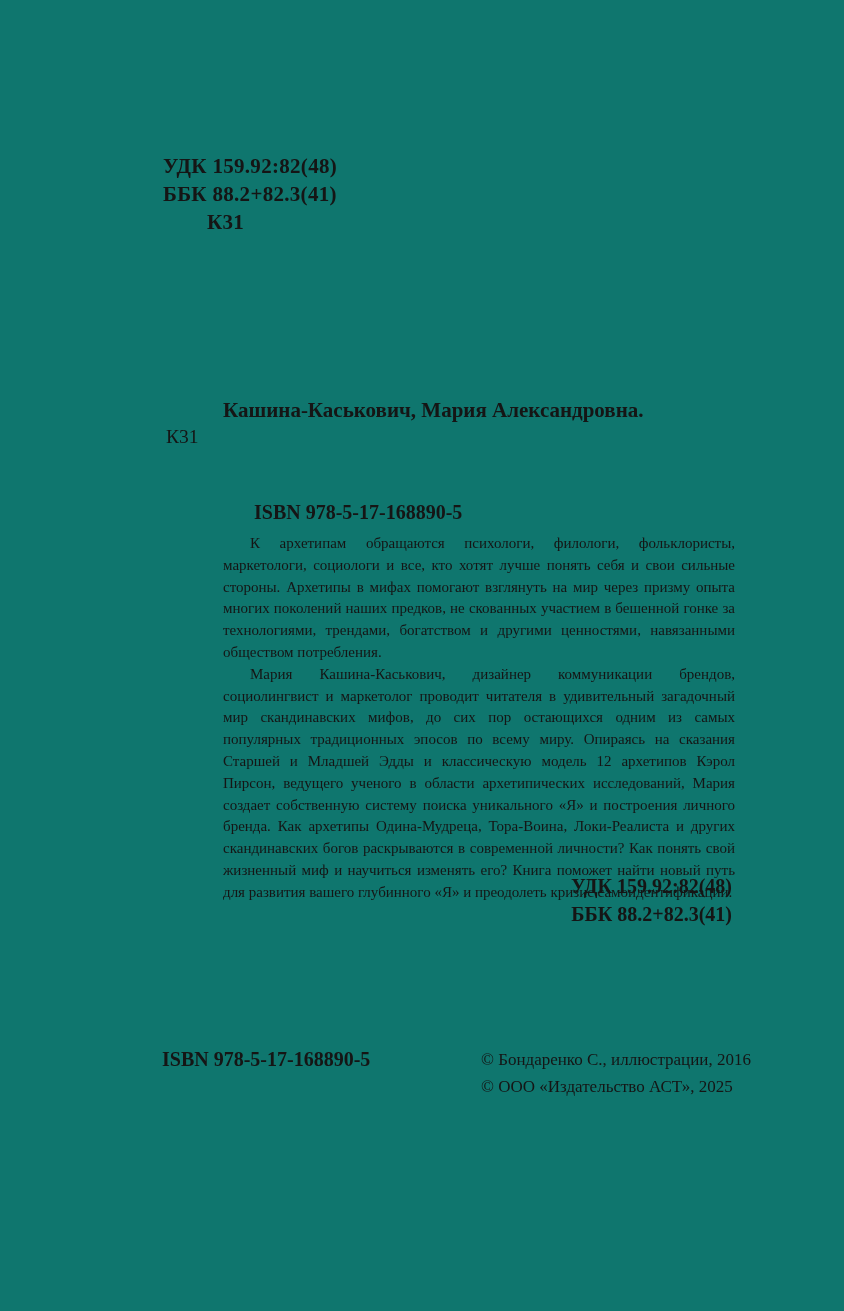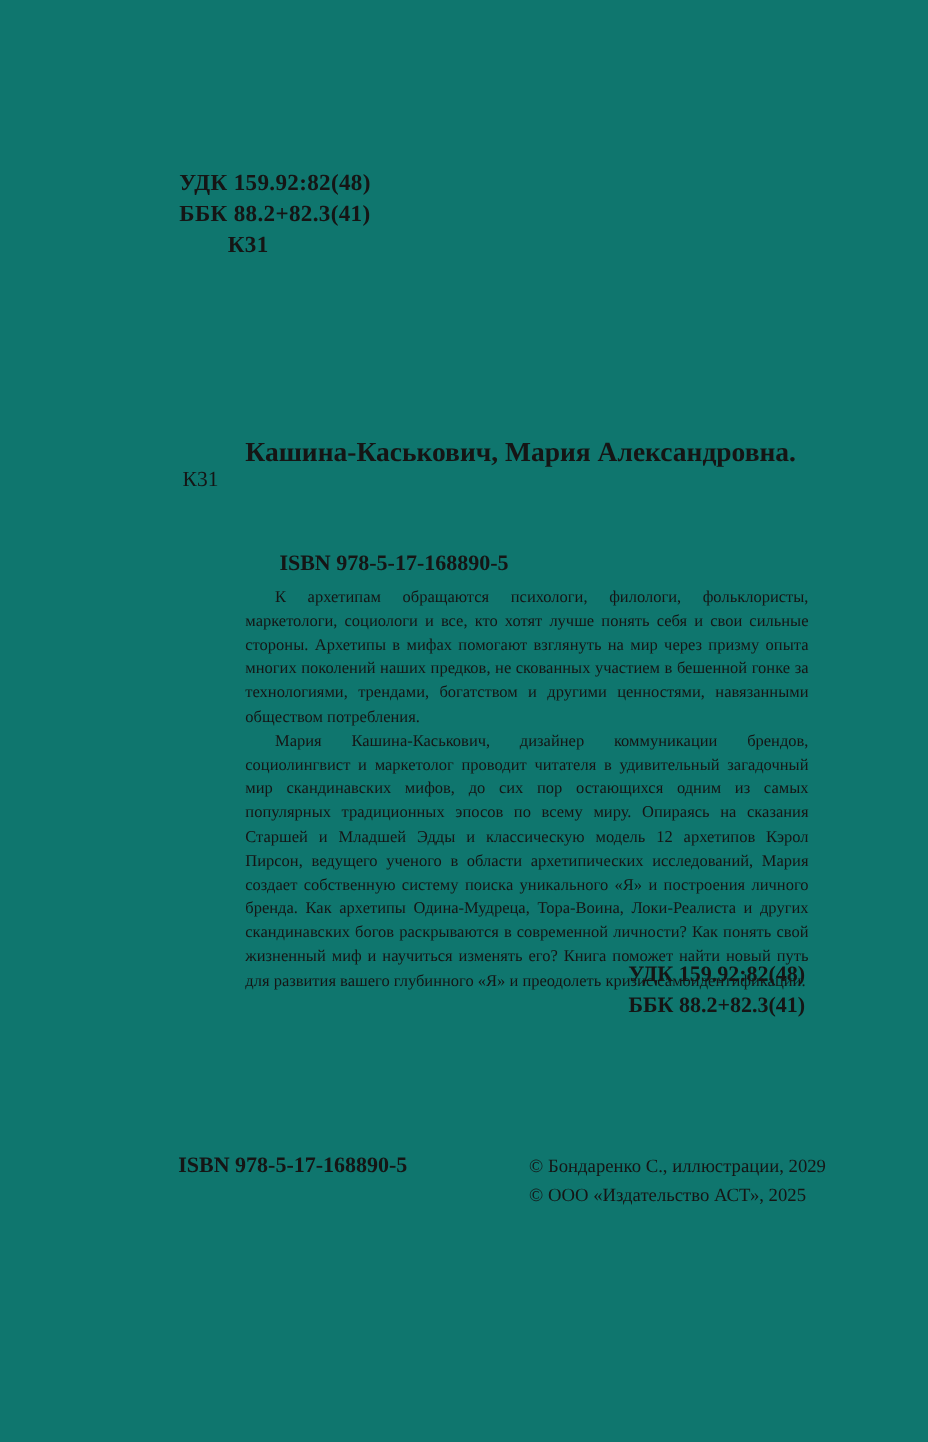--- a/index.html
+++ b/index.html
@@ -28,21 +28,21 @@
     letter-spacing: 0.3px;
     white-space: nowrap;
   }
   .top-codes .author-mark { padding-left: 44px; }
 
   
   .card-author {
     left: 223px;
     top: 398px;
     width: 512px;
-    font-size: 25px;
+    font-size: 21px;
     font-weight: bold;
     white-space: nowrap;
   }
   .card-code {
     left: 166px;
     top: 426px;
     font-size: 19.5px;
   }
   .card-description {
     left: 223px;
@@ -126,17 +126,17 @@
   </div>
 
   <div class="abs bottom-codes">
     <div>УДК 159.92:82(48)</div>
     <div>ББК 88.2+82.3(41)</div>
   </div>
 
   <div class="abs footer-isbn">ISBN 978-5-17-168890-5</div>
 
   <div class="abs copyright-block">
-    <div>© Бондаренко С., иллюстрации, 2029</div>
+    <div>© Бондаренко С., иллюстрации, 2016</div>
     <div>© ООО «Издательство АСТ», 2025</div>
   </div>
 
 </div>
 
 </body></html>

